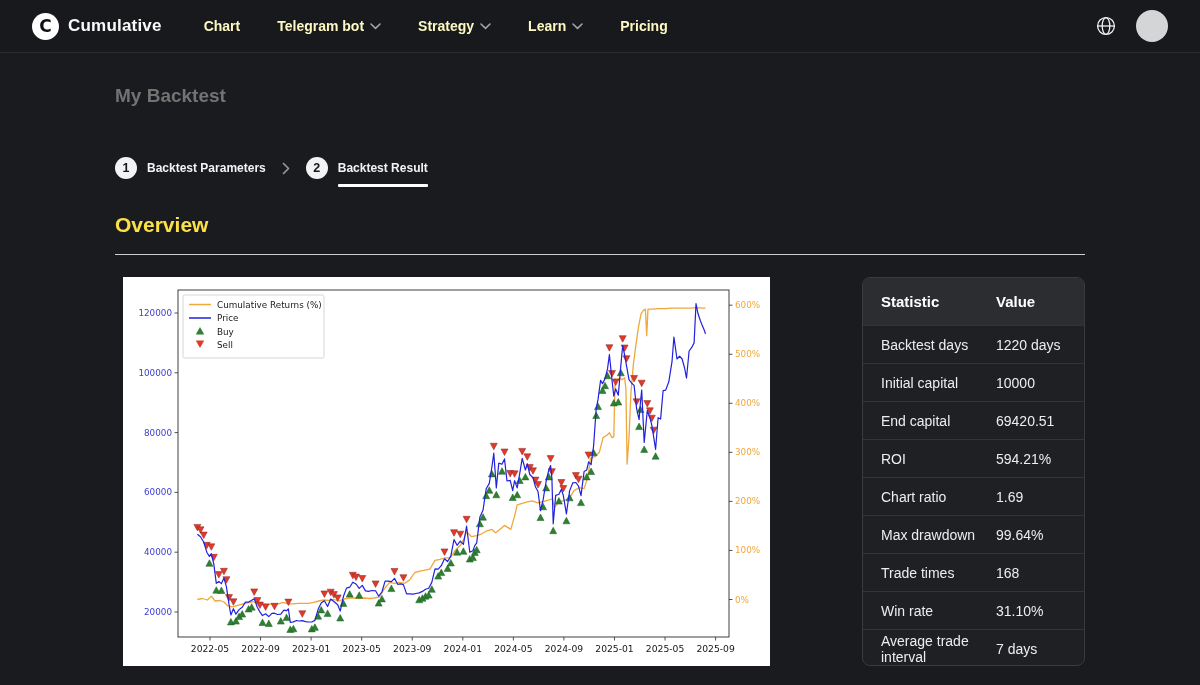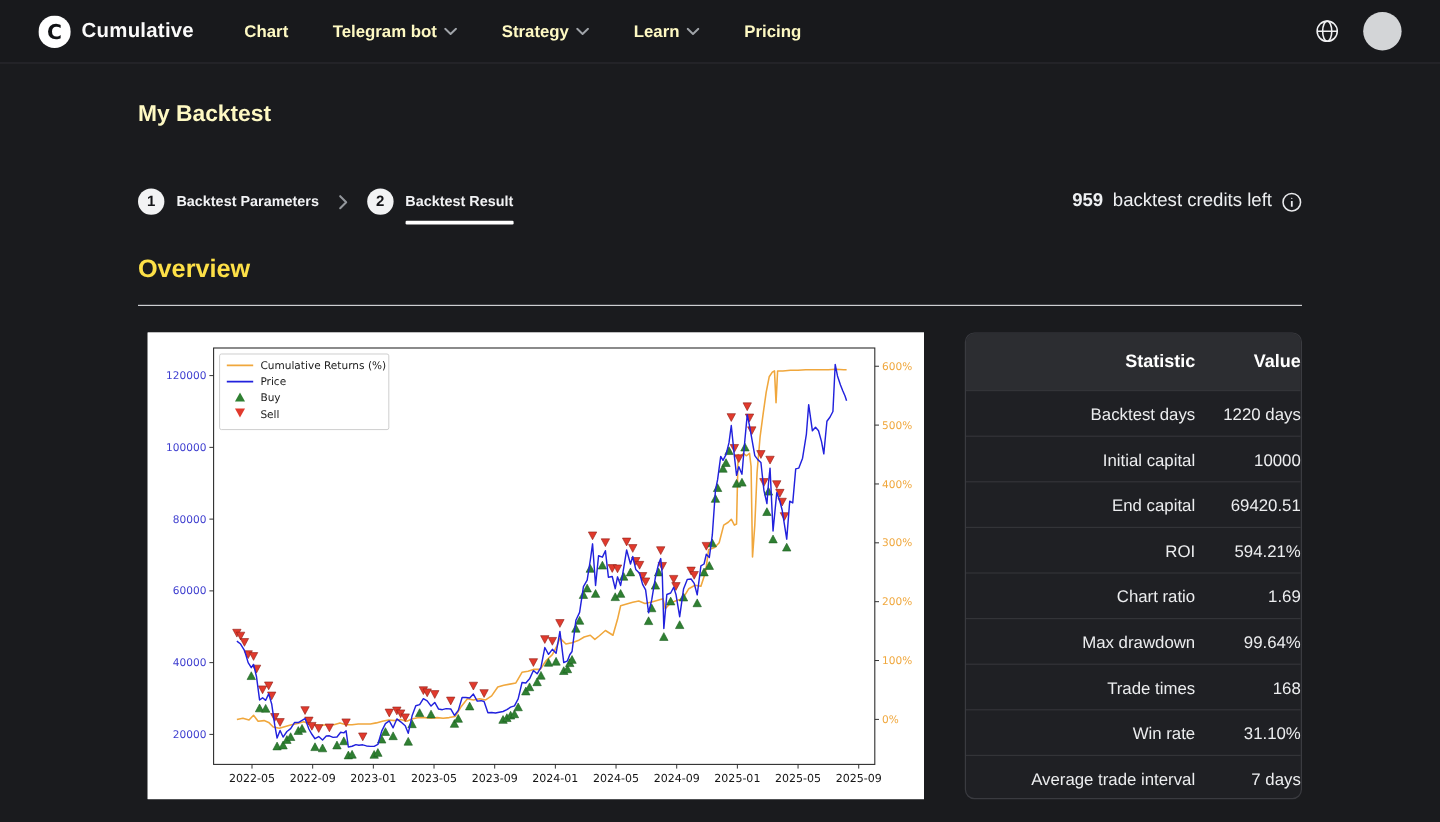--- a/index.html
+++ b/index.html
@@ -20,21 +20,21 @@
   .nav-links { display:flex; align-items:center; margin-left:42px; gap:37px; }
   .nav-link {
     display:flex; align-items:center; gap:6px;
     font-size:14px; font-weight:600; color:#fef9c3; cursor:pointer; white-space:nowrap;
   }
   .nav-right { margin-left:auto; display:flex; align-items:center; gap:20px; }
   .icon-btn { display:flex; align-items:center; cursor:pointer; }
   .avatar { width:32px; height:32px; border-radius:50%; background:#d3d5d7; cursor:pointer; }
   
   .main { padding:0 115px; }
-  .page-title { margin:32px 0 0; font-size:19px; font-weight:bold; color:#fef9c3; }
+  .page-title { margin:32px 0 0; font-size:19px; font-weight:bold; color:#737373; }
   .stepper-row { margin-top:50px; display:flex; align-items:center; }
   .step { display:flex; align-items:center; gap:10px; cursor:pointer; }
   .step-circle {
     width:22px; height:22px; border-radius:50%;
     background:#f2f3f4; color:#141518;
     font-size:12.5px; font-weight:bold;
     display:flex; align-items:center; justify-content:center; flex:0 0 auto;
   }
   .step-label { position:relative; font-size:12px; font-weight:600; color:#f2f3f5; }
   .step.active .step-label::after {
@@ -43,22 +43,22 @@
   }
   .step-sep { margin:0 16px; display:flex; align-items:center; }
   .credits { margin-left:auto; display:flex; align-items:center; gap:8px; font-size:15.5px; color:#eef0f2; }
   .credits b { font-weight:bold; }
   .section-title { margin-top:34px; font-size:21px; font-weight:bold; color:#fde047; }
   .divider { margin-top:16px; height:1px; background:#cdced1; }
   .overview-row { margin-top:22px; display:flex; padding-left:8px; }
   .chart-card { width:647px; height:389px; background:#ffffff; flex:0 0 auto; }
   
   .stats-panel {
-    margin-left:auto; width:281px; height:389px;
-    background:#1f2024; border:1px solid #3a3b40; border-radius:8px; overflow:hidden;text-align:right;
+    margin-left:auto; width:223px; height:389px;
+    background:#1f2024; border:1px solid #3a3b40; border-radius:8px; overflow:hidden;
   }
   .stats-header {
     display:flex; align-items:center; height:47px;
     background:#2c2d31; font-size:15px; font-weight:bold; color:#ffffff;
   }
   .col-label { flex:1 1 auto; padding-left:18px; }
   .col-value { width:88px; flex:0 0 auto; }
   .t-row {
     display:flex; align-items:center; height:38px;
     border-top:1px solid #333438; font-size:14px; color:#ecedef;
@@ -128,31 +128,20 @@
       <span class="step-label">Backtest Parameters</span>
     </div>
     <span class="step-sep">
       <svg width="8" height="13" viewBox="0 0 8 13" fill="none" stroke="#93979c" stroke-width="1.7" stroke-linecap="round" stroke-linejoin="round">
         <polyline points="1.5,1.5 6.5,6.5 1.5,11.5"></polyline>
       </svg>
     </span>
     <div class="step active">
       <span class="step-circle">2</span>
       <span class="step-label">Backtest Result</span>
-    </div>
-    <div class="credits">
-      <b>959</b>
-      <span>backtest credits left</span>
-      <span class="icon-btn">
-        <svg width="17" height="17" viewBox="0 0 17 17" fill="none" stroke="#e9eaec" stroke-width="1.3">
-          <circle cx="8.5" cy="8.5" r="7.3"></circle>
-          <circle cx="8.5" cy="5.3" r="0.6" fill="#e9eaec" stroke="none"></circle>
-          <line x1="8.5" y1="7.6" x2="8.5" y2="12.2" stroke-width="1.5"></line>
-        </svg>
-      </span>
     </div>
   </div>
 
   <h2 class="section-title">Overview</h2>
   <div class="divider"></div>
 
   <div class="overview-row">
     <div class="chart-card" id="chart-mount"><svg viewBox="0 0 647 389" width="647" height="389">
           <rect x="0" y="0" width="647" height="389" fill="#ffffff"></rect>
           <g font-family="DejaVu Sans, sans-serif">

